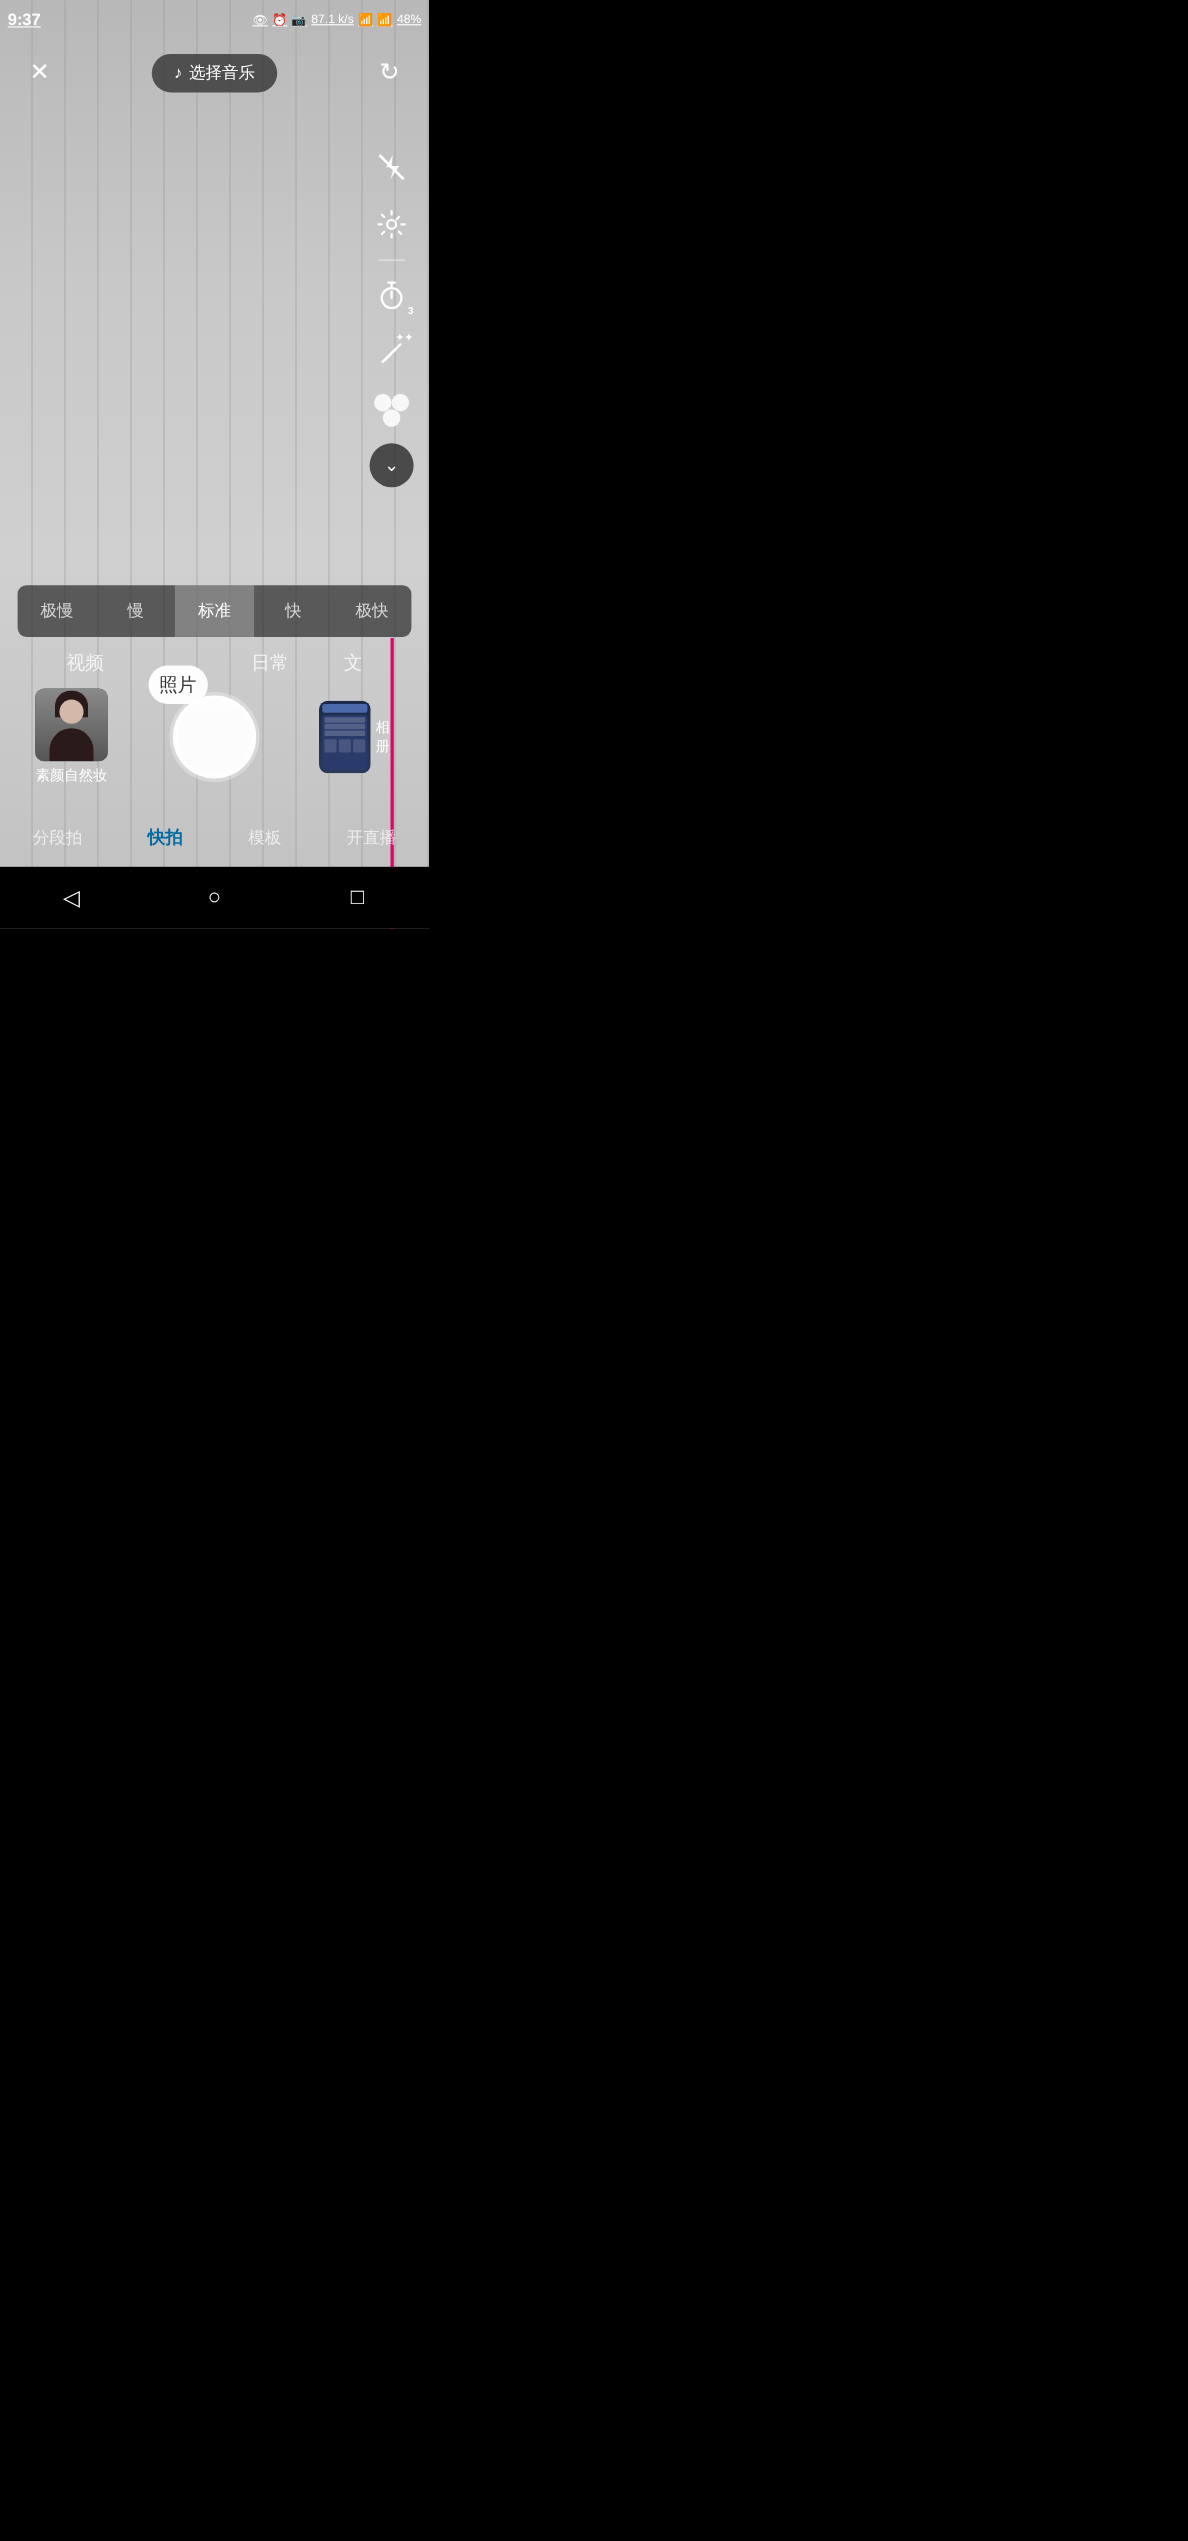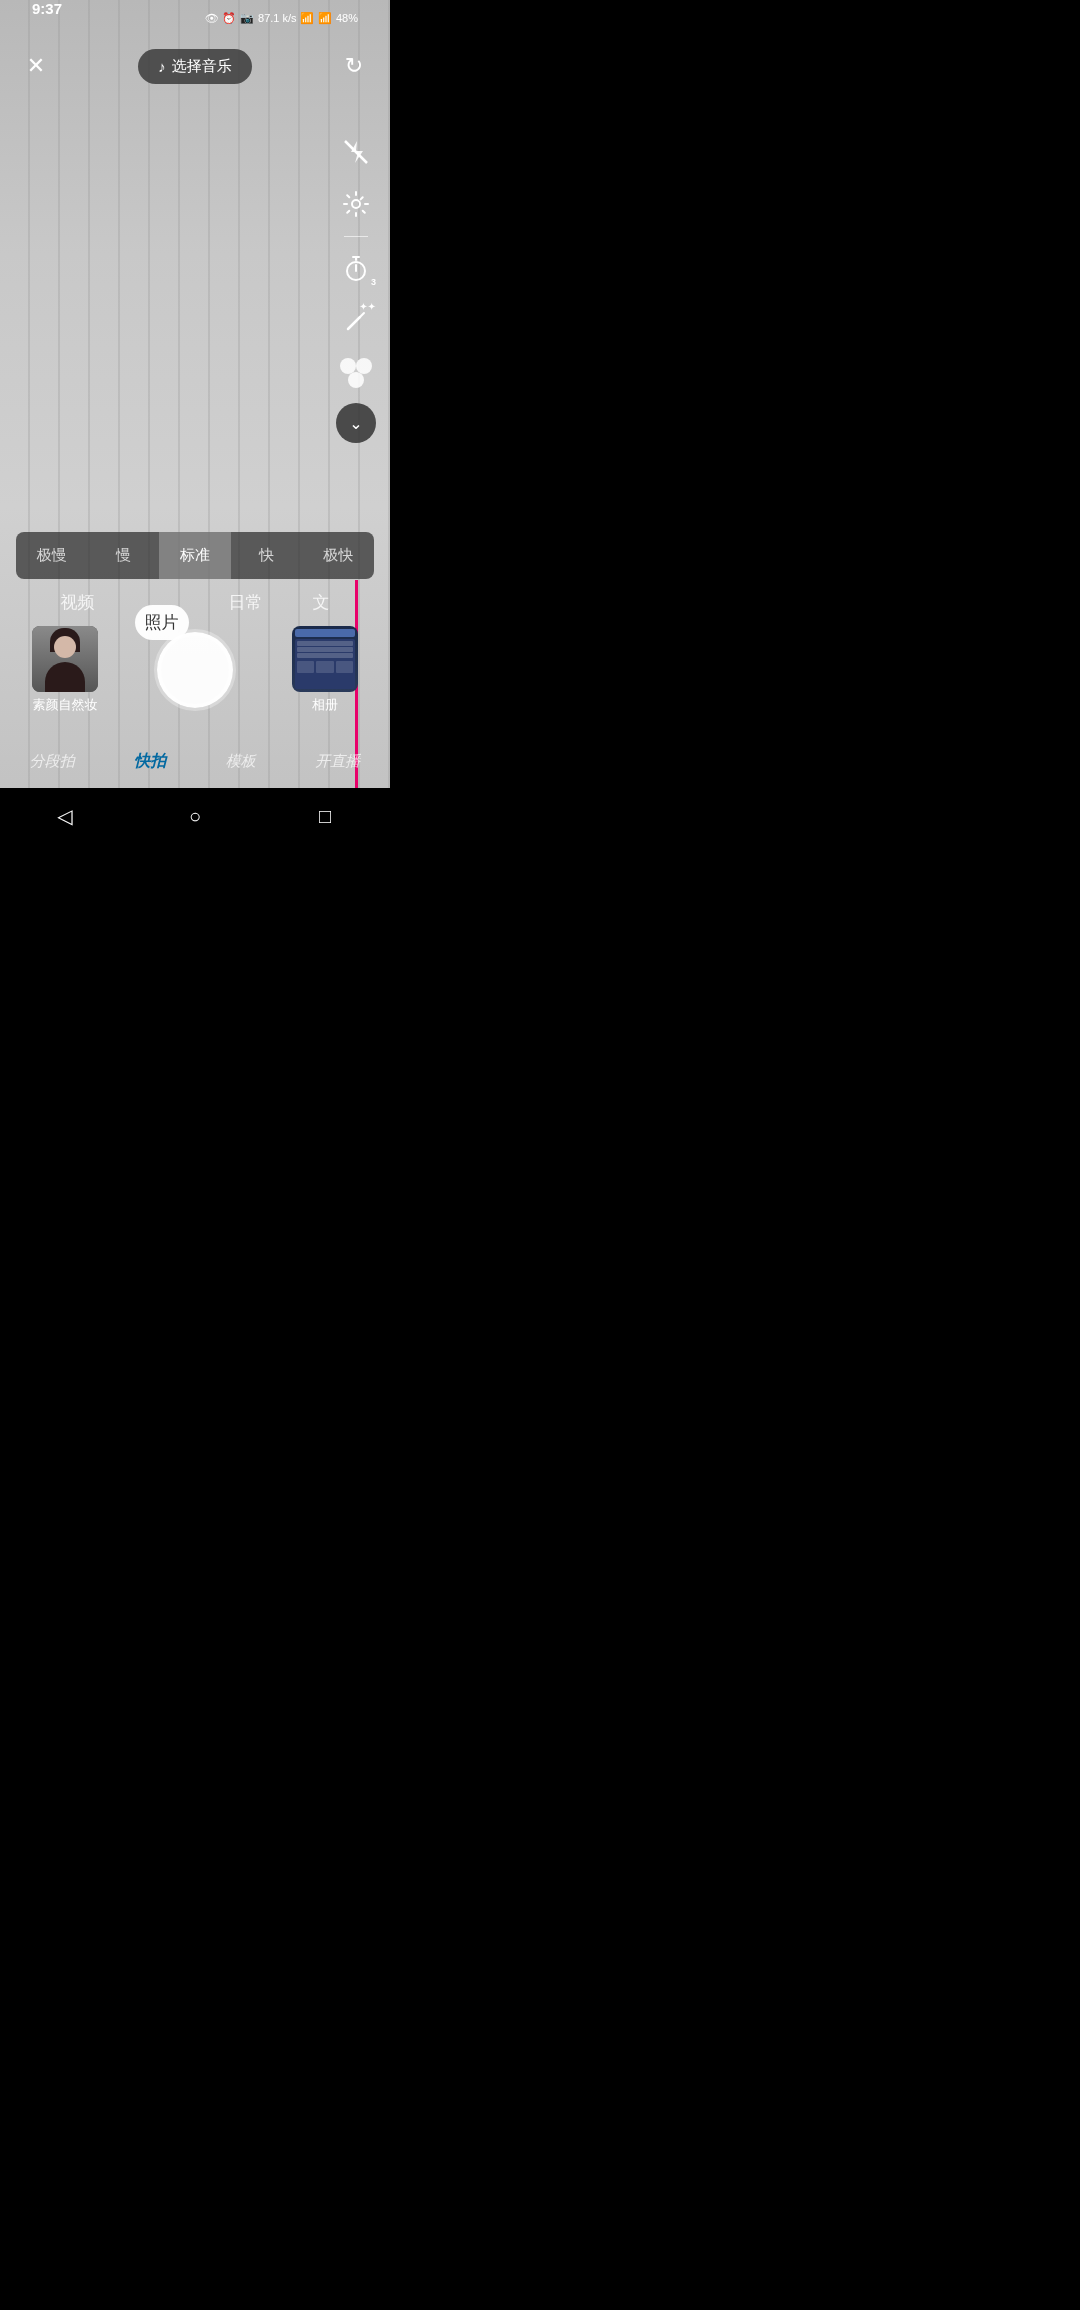--- a/index.html
+++ b/index.html
@@ -13,26 +13,28 @@
       font-family: -apple-system, 'PingFang SC', 'Helvetica Neue', sans-serif;
       position: relative;
     }
 
     
     .status-bar {
       position: absolute;
       top: 0; left: 0; right: 0;
       height: 36px;
       display: flex;
+      align-items: center;
       justify-content: space-between;
-      padding: 0 32px;
+      padding: 0 7px;
       z-index: 100;
       color: #fff;
       font-size: 14px;
       font-weight: 500;
+      text-decoration: underline;
     }
     .status-time { font-size: 15px; font-weight: 600; }
     .status-icons { display: flex; align-items: center; gap: 4px; font-size: 11px; }
 
     
     .viewfinder {
       position: absolute;
       top: 0; left: 0; right: 0;
       bottom: 0;
       background: linear-gradient(180deg, #b8b8b8 0%, #c8c8c8 30%, #d0d0d0 60%, #c0c0c0 100%);
@@ -322,21 +324,20 @@
       background: rgba(255,255,255,0.95);
       border: 4px solid rgba(255,255,255,0.5);
       cursor: pointer;
       box-shadow: 0 0 0 3px rgba(255,255,255,0.3);
     }
 
     
     .album-thumb {
       width: 70px;
       display: flex;
-      flex-direction: column;
       align-items: center;
       gap: 4px;
       cursor: pointer;
     }
 
     .album-img {
       width: 66px; height: 66px;
       border-radius: 8px;
       overflow: hidden;
       background: #1a1a2e;
@@ -383,21 +384,20 @@
     
     .bottom-nav {
       position: absolute;
       bottom: 60px;
       left: 0; right: 0;
       display: flex;
       justify-content: space-around;
       align-items: center;
       padding: 8px 0;
       z-index: 100;
-      font-style: italic;
     }
 
     .nav-item {
       color: rgba(255,255,255,0.7);
       font-size: 15px;
       cursor: pointer;
       padding: 4px 10px;
     }
     .nav-item.active {
       color: #0369a1;

